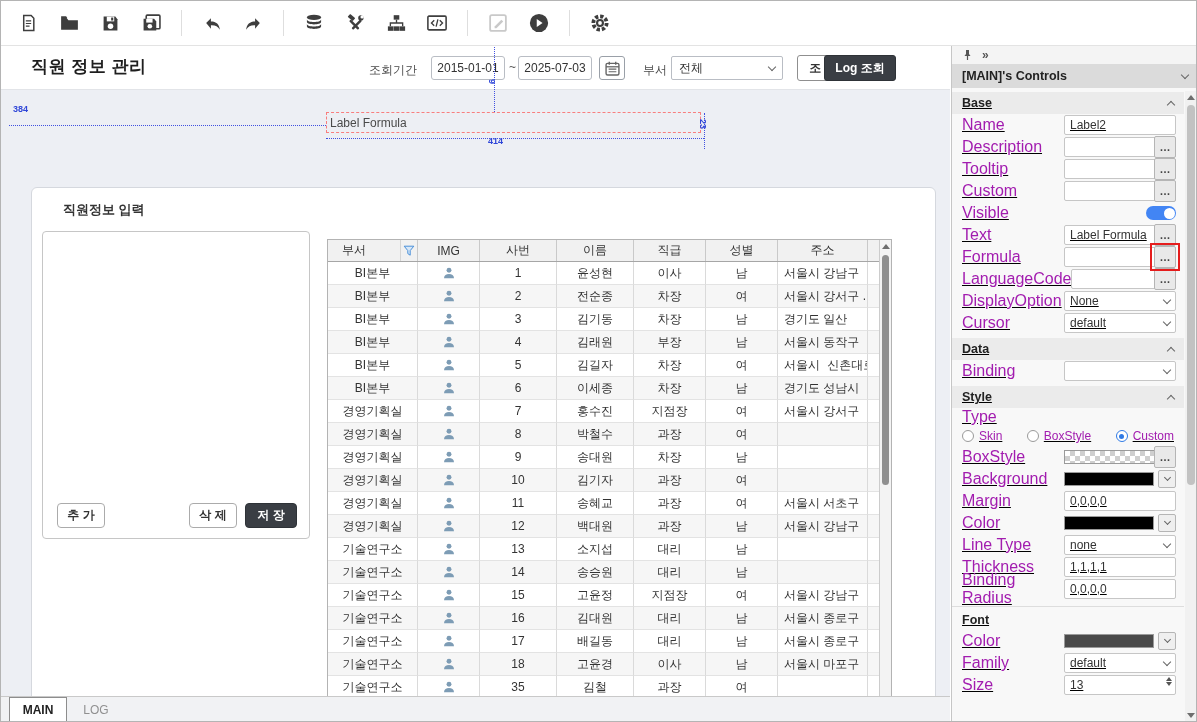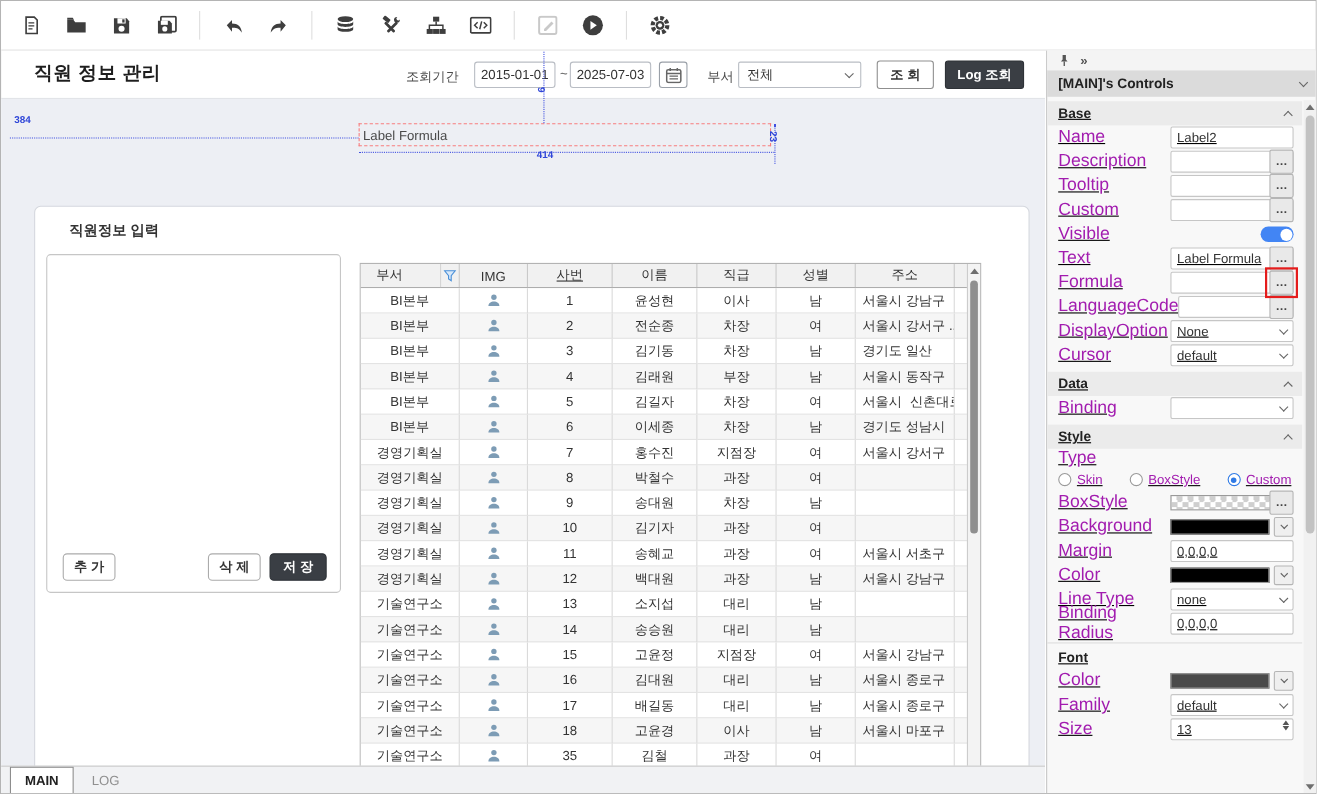--- a/index.html
+++ b/index.html
@@ -242,21 +242,21 @@
         <path d="M4 0.8v2.6M10 0.8v2.6" stroke="#666" stroke-width="1.3"></path>
         <path d="M3.4 7.6h7.2M3.4 10h7.2" stroke="#666" stroke-width="1.1"></path>
       </svg>
   </div>
   <span class="hdr-lbl" style="left:642px;">부서</span>
   <div class="combo" style="left:670px;width:112px;">
     <span>전체</span>
     <span class="chev dn"></span>
   </div>
   <div class="btn-light" style="left:796px;width:52px;">조 회</div>
-  <div class="btn-dark" style="left:858px;width:72px;">Log 조회</div>
+  <div class="btn-dark" style="left:823px;width:72px;">Log 조회</div>
   <div class="hdr-border"></div>
 
   <div class="content">
     <div class="canvas">
       <div class="group-title">직원정보 입력</div>
       <div class="group-box">
         <div class="gb-btn" style="left:14px;width:48px;">추 가</div>
         <div class="gb-btn" style="left:146px;width:48px;">삭 제</div>
         <div class="gb-btn dark" style="left:202px;width:52px;">저 장</div>
       </div>
@@ -265,21 +265,21 @@
         <div class="g-head" id="grid-head">
             <div class="g-hcell" style="width:90px;justify-content:space-between;padding-left:14px;">
               <span>부서</span>
               <span class="funnel-box">
                 <svg width="12" height="12" viewBox="0 0 12 12">
                   <path d="M1.2 1.2h9.6L7.2 5.6v4.6L4.8 8.6V5.6z" fill="#d8e8f8" stroke="#4a90d9" stroke-width="1"></path>
                 </svg>
               </span>
             </div>
             <div class="g-hcell" style="width:62px;">IMG</div>
-            <div class="g-hcell" style="width:77px;text-decoration:underline;">사번</div>
+            <div class="g-hcell" style="width:77px;">사번</div>
             <div class="g-hcell" style="width:77px;">이름</div>
             <div class="g-hcell" style="width:72px;">직급</div>
             <div class="g-hcell" style="width:72px;">성별</div>
             <div class="g-hcell" style="width:90px;">주소</div>
             <div class="g-hcell" style="width:13px;"></div>
           </div>
         <div class="g-body" id="grid-body">
             <div class="g-row">
               <div class="g-cell" style="width:90px;">BI본부</div>
               <div class="g-cell" style="width:62px;">
@@ -759,20 +759,26 @@
         <div class="p-row">
           <span class="p-lbl">Line Type</span>
           <div class="p-fld">
             <div class="sel">
               <span>none</span>
               <span class="chev dn"></span>
             </div>
           </div>
         </div>
         <div class="p-row">
+          <span class="p-lbl">Thickness</span>
+          <div class="p-fld">
+            <div class="inp">1,1,1,1</div>
+          </div>
+        </div>
+        <div class="p-row">
           <span class="p-lbl">Binding Radius</span>
           <div class="p-fld">
             <div class="inp">0,0,0,0</div>
           </div>
         </div>
         <div class="sect-head plain">
           <span>Font</span>
         </div>
         <div class="p-row">
           <span class="p-lbl">Color</span>

